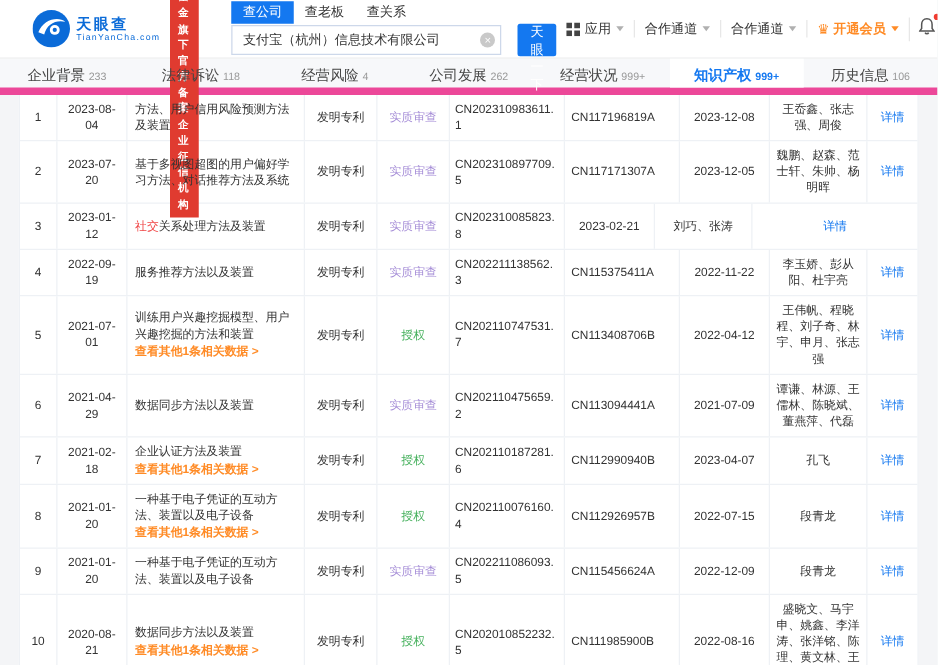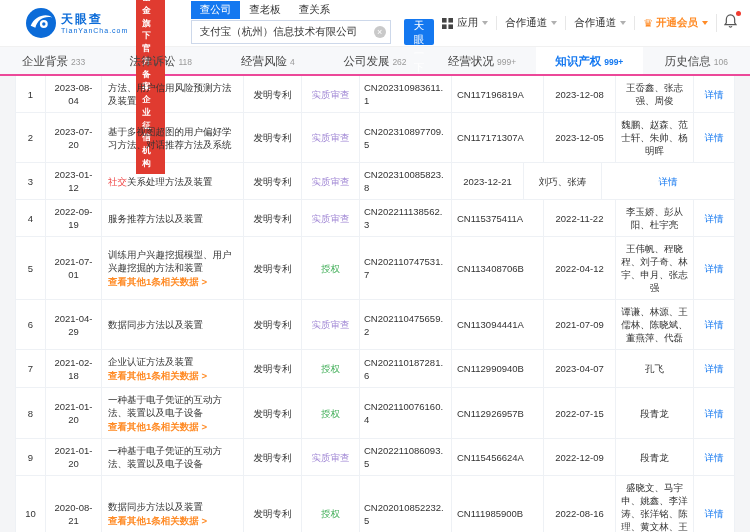--- a/index.html
+++ b/index.html
@@ -15,37 +15,37 @@
   .logo-en { font-size:7px; color:#0b6bd8; letter-spacing:1px; margin-top:2px; }
   .badge { background:#e03b30; color:#fff; margin-left:8px; padding:4px 6px; font-size:8.5px; line-height:1.5; font-weight:bold; }
   .badge-l2 { letter-spacing:2.5px; }
 
   .search-wrap { margin-left:26px; }
   .search-tabs { display:flex; }
   .stab { font-size:10.5px; padding:2px 9px 2px; color:#333; cursor:pointer; }
   .stab.active { background:#1478f0; color:#fff; }
   .search-row { display:flex; align-items:center; }
   .sinput-box { position:relative; }
-  .sinput { width:200px; height:24px; border:1px solid #cdd8ea; font-size:10.5px; padding:0 20px 0 8px; color:#333; outline:none; font-family:inherit; }
+  .sinput { width:216px; height:24px; border:1px solid #cdd8ea; font-size:10.5px; padding:0 20px 0 8px; color:#333; outline:none; font-family:inherit; }
   .clear-ic { position:absolute; right:5px; top:6px; width:12px; height:12px; border-radius:50%; background:#c9c9c9; color:#fff; font-size:9px; line-height:12px; text-align:center; cursor:pointer; }
   .search-btn { margin-left:13px; height:26px; padding:0 10px; background:#1478f0; color:#fff; border:none; font-size:10.5px; border-radius:2px; cursor:pointer; font-family:inherit; }
 
   .top-menu { margin-left:auto; display:flex; align-items:center; padding-right:6px; }
   .tm-item { display:flex; align-items:center; font-size:10.5px; color:#333; padding:0 8px; cursor:pointer; white-space:nowrap; }
   .tm-sep { border-left:1px solid #e7e7e7; }
   .caret { width:0; height:0; border-left:3.5px solid transparent; border-right:3.5px solid transparent; border-top:4px solid #b0b0b0; margin-left:4px; display:inline-block; }
   .grid-ic { width:11px; height:11px; margin-right:4px; display:inline-block; }
   .vip { color:#ff8b26; font-weight:bold; }
   .vip .caret { border-top-color:#ff8b26; }
   .crown { color:#ff8b26; font-size:11px; margin-right:3px; }
   .bell-wrap { position:relative; padding:0 7px; cursor:pointer; }
   .bell-dot { position:absolute; top:-3px; right:3px; width:5px; height:5px; background:#f03b30; border-radius:50%; }
 
   
-  .navbar { height:30px; display:flex; background:#f7f8fa; border-top:1px solid #f1f1f1; border-bottom:2px solid #ec4899; }
+  .navbar { height:30px; display:flex; background:#f7f8fa; border-top:1px solid #f1f1f1; border-bottom:6px solid #ec4899; }
   .ntab { flex:1; text-align:center; line-height:29px; font-size:11.5px; color:#444; cursor:pointer; white-space:nowrap; }
   .ntab .cnt { font-size:8.5px; color:#999; margin-left:3px; }
   .ntab.active { background:#fff; color:#1478f0; font-weight:bold; }
   .ntab.active .cnt { color:#1478f0; }
 
   
   .table-wrap { margin:0 15px; background:#fff; border-left:1px solid #eef1f5; border-right:1px solid #eef1f5; }
   .tr { display:flex; border-bottom:1px solid #eef1f5; min-height:30px; align-items:stretch; }
   .td { padding:5px 6px; font-size:9.5px; line-height:13px; color:#333; border-right:1px solid #eef1f5; display:flex; align-items:center; justify-content:center; text-align:center; word-break:break-all; }
   .td:last-child { border-right:none; }
@@ -198,21 +198,21 @@
       <div>
         <span class="hl">社交</span><span>关系处理方法及装置</span>
         
       </div>
     </div>
     <div class="td c-type">发明专利</div>
     <div class="td c-status">
           <span class="st examining">实质审查</span>
         </div>
     <div class="td c-appno">CN202310085823.8</div>
-    <div class="td c-pubdate">2023-12-21</div>
+    <div class="td c-pubdate">2023-02-21</div>
     <div class="td c-inv">刘巧、张涛</div>
     <div class="td c-detail">
           <a class="detail-link">详情</a>
         </div>
   </div>
       <div class="tr">
     <div class="td c-num">4</div>
     <div class="td c-date">2022-09-19</div>
     <div class="td c-name">
       <div>

